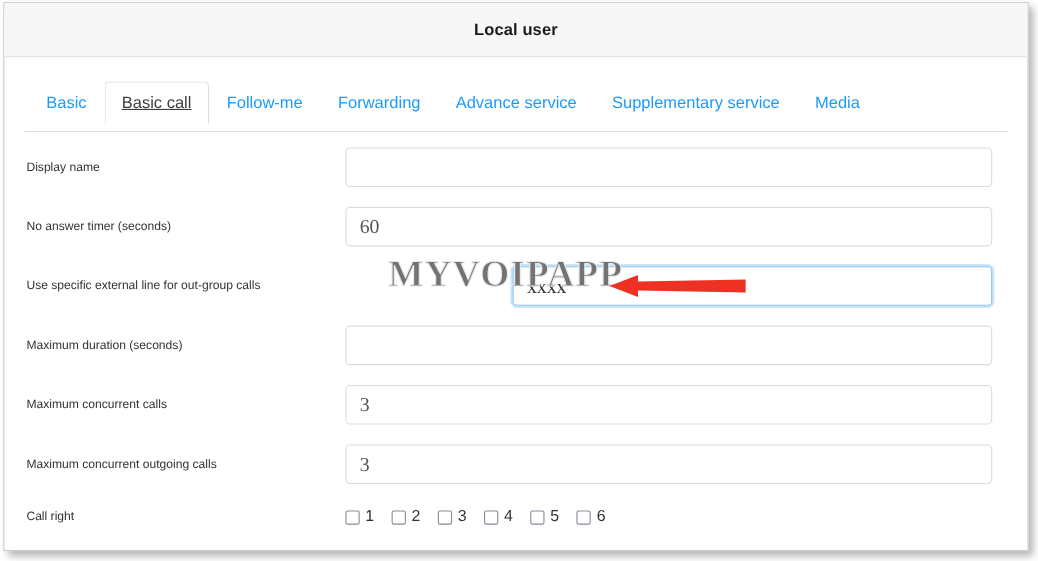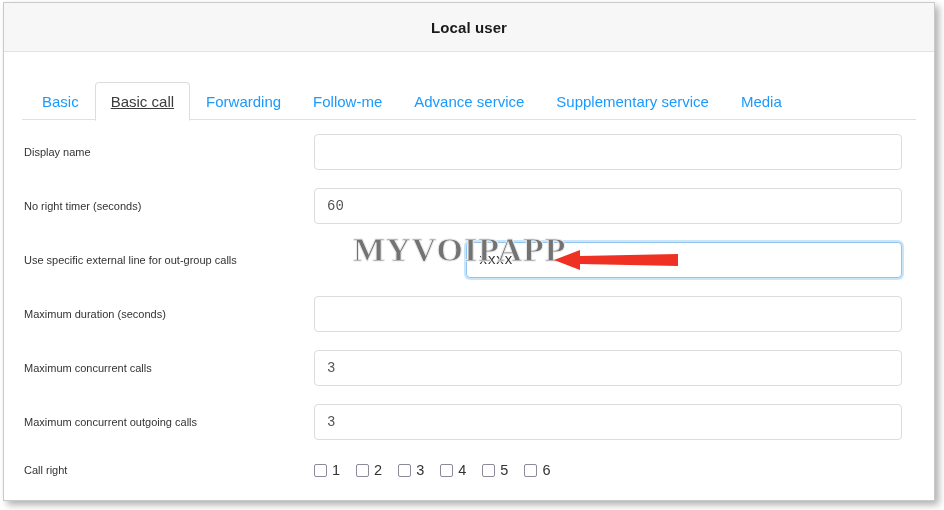--- a/index.html
+++ b/index.html
@@ -47,21 +47,20 @@
     letter-spacing: 0.1px;
   }
   
   .tabbar {
     position: relative;
     height: 46px;
     margin-top: 22px;
     padding-left: 22px;
     box-sizing: border-box;
     display: flex;
-    align-items: flex-end;
   }
   .tabbar:after {
     content: "";
     position: absolute;
     left: 18px;
     right: 18px;
     bottom: 0;
     height: 1px;
     background: #e0e0e0;
   }
@@ -111,27 +110,27 @@
     color: #333333;
     white-space: nowrap;
   }
   .field {
     flex: 1 1 auto;
     height: 36px;
     box-sizing: border-box;
     border: 1px solid #dcdcdc;
     border-radius: 4px;
     background: #ffffff;
-    font-size: 14px;
+    font-size: 18px;
     color: #555555;
     padding: 0 12px;
     line-height: 34px;
     margin-right: 32px;
     outline: none;
-    font-family: Liberation Mono, monospace;
+    font-family: Liberation Serif, serif;
   }
   .field::placeholder { color: #b9b9b9; }
   
   .row-focus .field {
     margin-left: 152px;
     border: 1px solid #8fc5f0;
     box-shadow: 0 0 0 2px rgba(140,198,240,0.45);
     color: #333333;
   }
   
@@ -198,36 +197,36 @@
 <div id="page">
   <div class="window">
 
     <div class="titlebar">
       <span class="titlebar-text">Local user</span>
     </div>
 
     <div class="tabbar">
       <div class="tab">Basic</div>
       <div class="tab active">Basic call</div>
+      <div class="tab">Follow-me</div>
       <div class="tab">Forwarding</div>
-      <div class="tab">Follow-me</div>
       <div class="tab">Advance service</div>
       <div class="tab">Supplementary service</div>
       <div class="tab">Media</div>
     </div>
 
     <div class="form">
 
       <div class="row">
         <div class="label">Display name</div>
         <input class="field" type="text" value="" style="">
       </div>
 
       <div class="row">
-        <div class="label">No right timer (seconds)</div>
+        <div class="label">No answer timer (seconds)</div>
         <input class="field" type="text" value="60" style="">
       </div>
 
       <div class="row row-focus">
         <div class="label">Use specific external line for out-group calls</div>
         <input class="field" type="text" value="xxxx" style="">
       </div>
 
       <div class="row">
         <div class="label">Maximum duration (seconds)</div>

